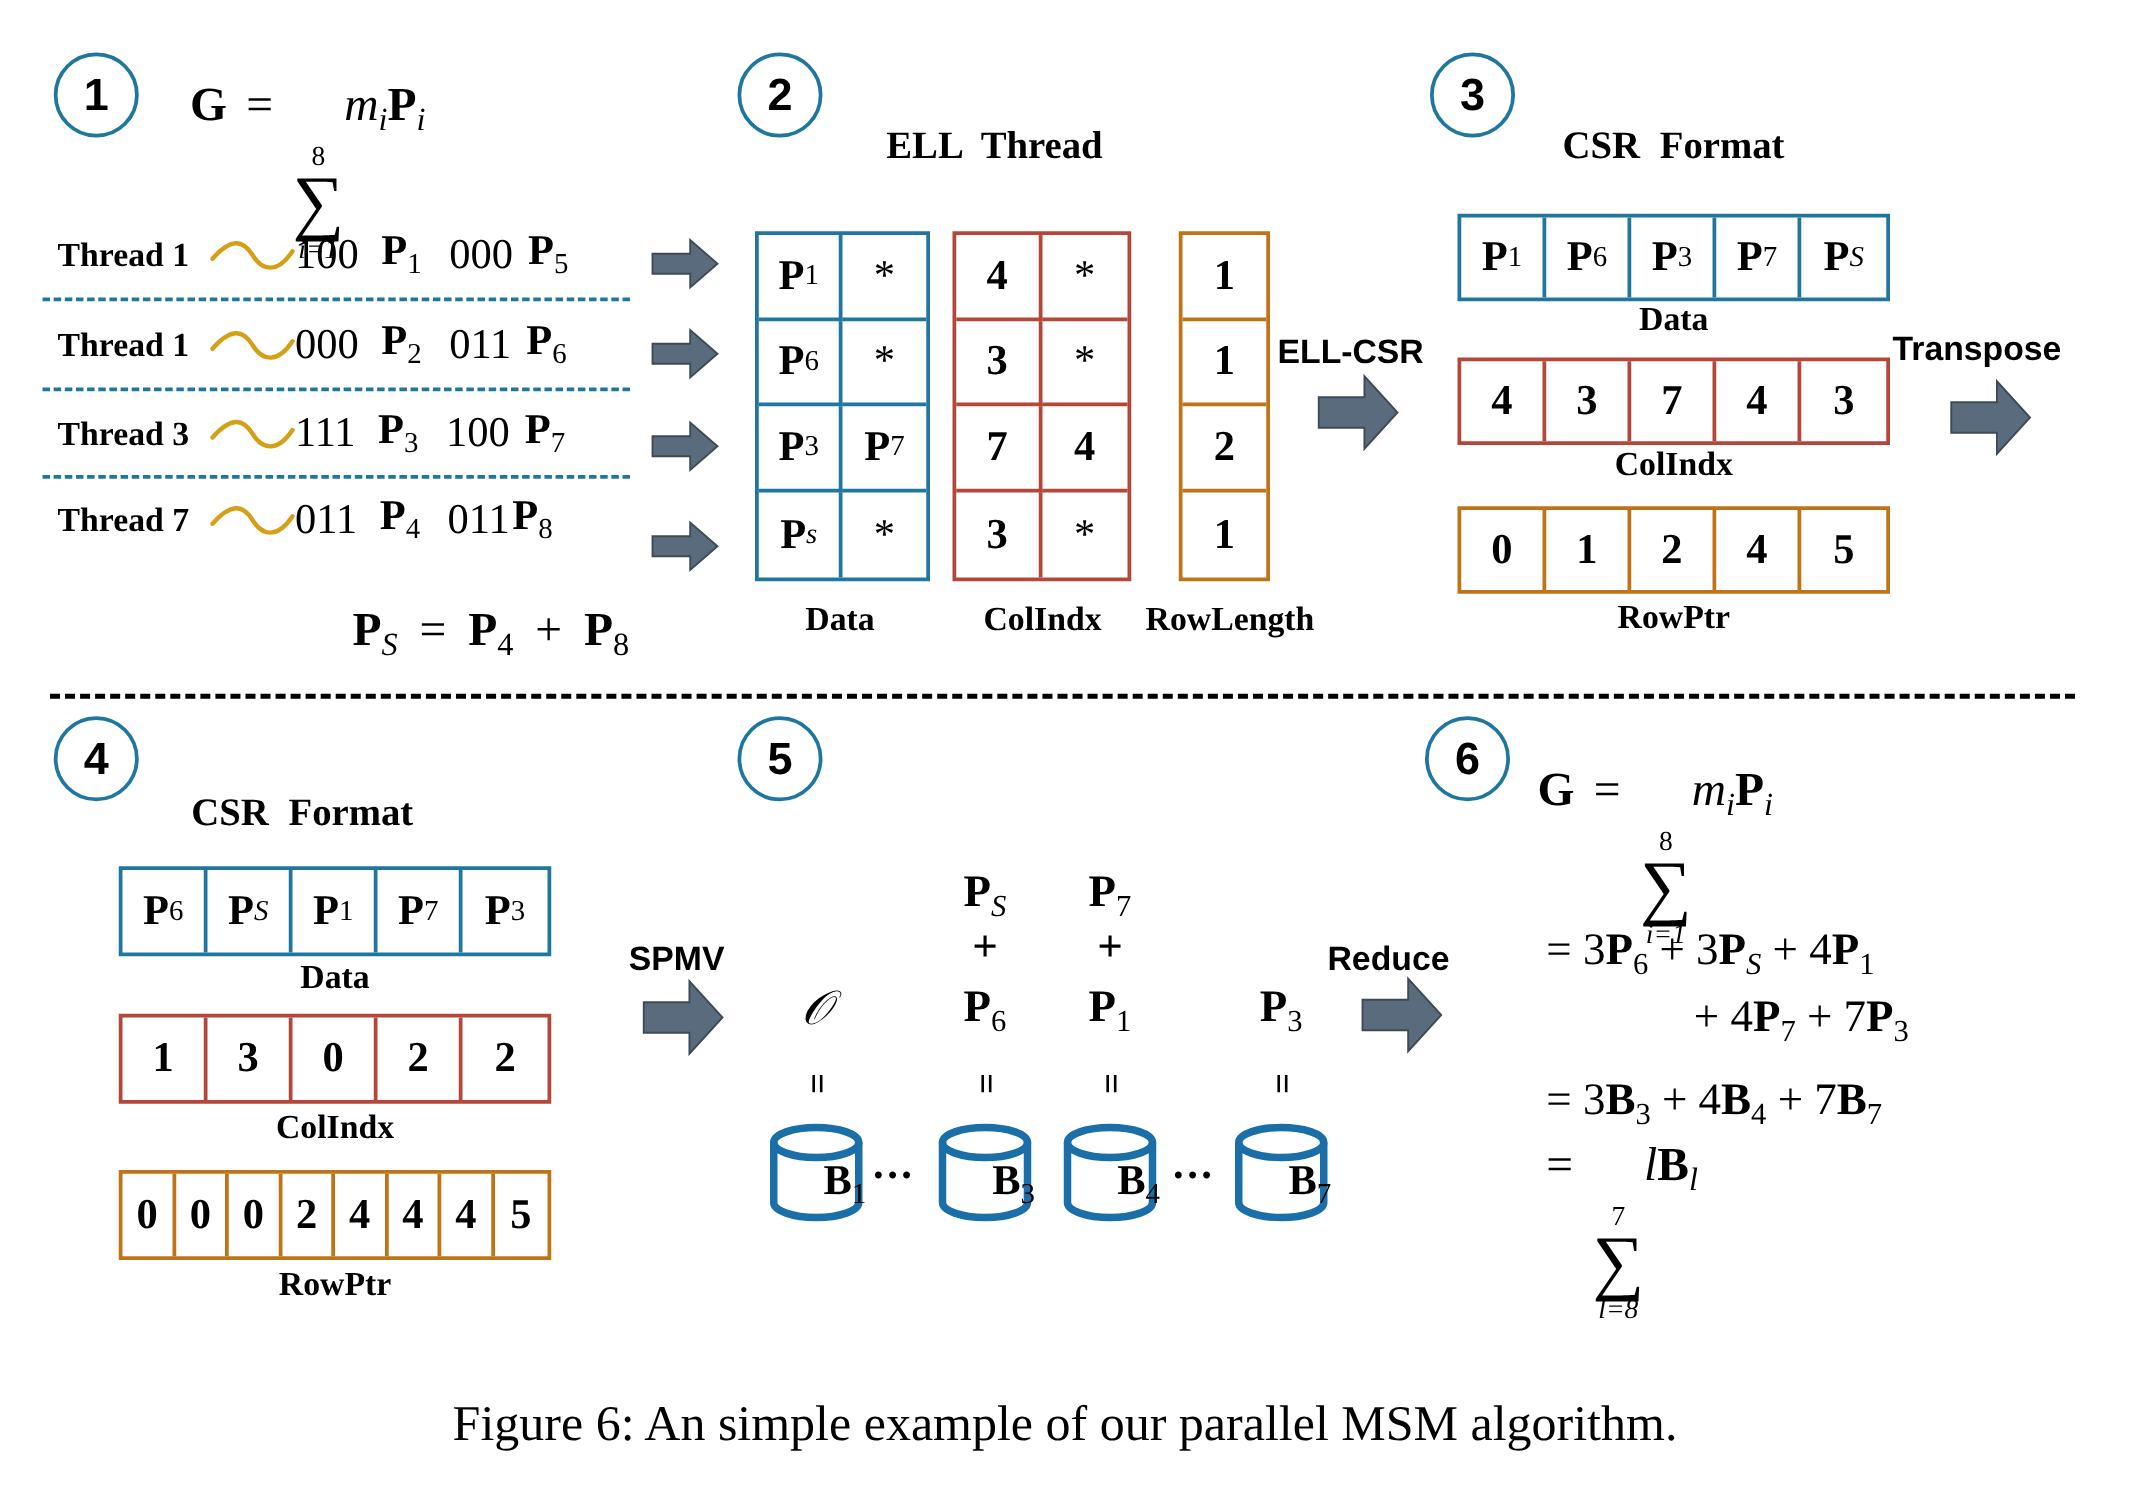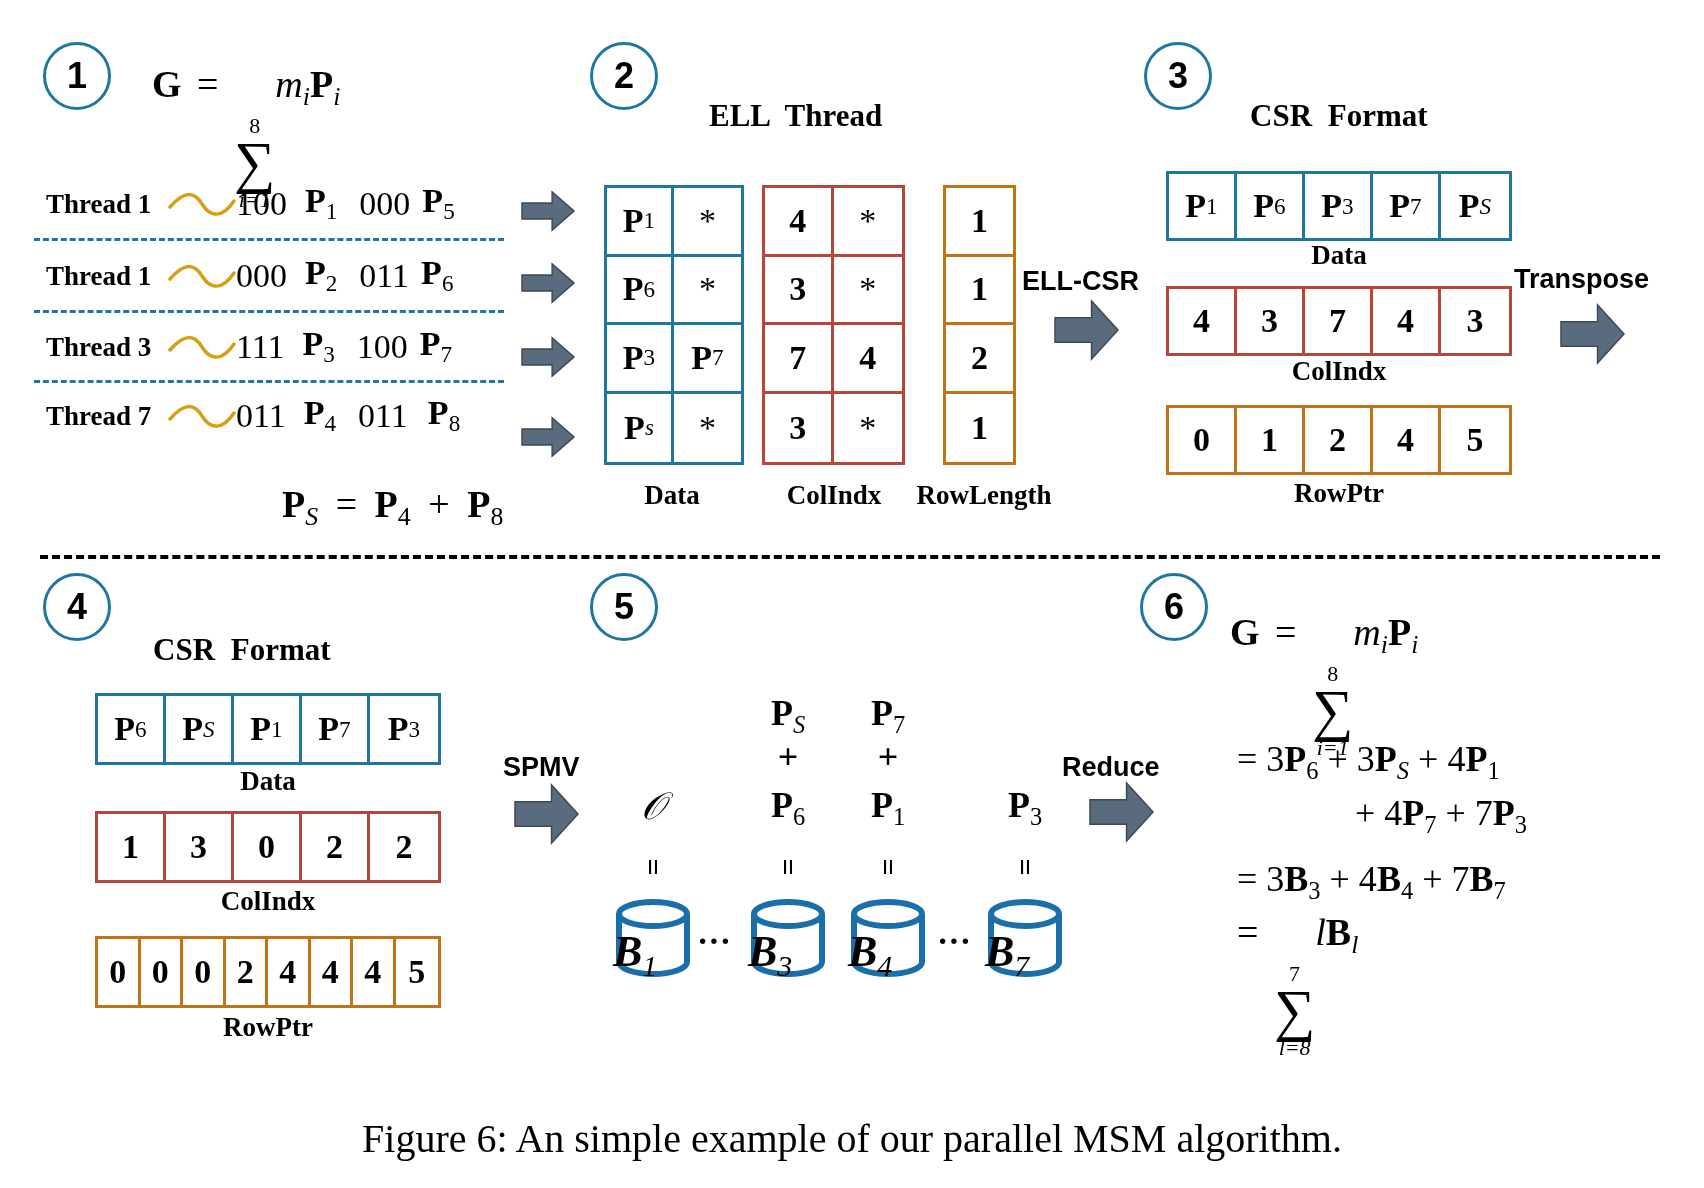--- a/index.html
+++ b/index.html
@@ -29,21 +29,21 @@
   .grid { position:absolute; display:grid; border:3px solid; box-sizing:border-box; }
   .cell { display:flex; align-items:center; justify-content:center; box-sizing:border-box;
           font-size:34px; }
   .cell.num { font-weight:bold; }
   .hdiv { position:absolute; left:40px; width:1620px; top:555px; border-top:4px dashed #000; height:0; }
   .eq { position:absolute; font-size:36px; }
   .caption { position:absolute; left:0; width:1704px; top:1115px; text-align:center; font-size:40px;
              font-family:"Liberation Serif", serif; }
   .bucket { position:absolute; width:80px; height:82px; }
   .bucket svg { position:absolute; left:0; top:0; }
-  .bucket .blabel { position:absolute; left:0; width:80px; top:28px; text-align:left; font-size:44px;font-style:italic; }
+  .bucket .blabel { position:absolute; left:0; width:80px; top:28px; text-align:right; font-size:34px; }
   .stackterm { position:absolute; font-size:36px; transform:translateX(-50%); text-align:center; }
   .sumbox { display:inline-flex; flex-direction:column; align-items:center; vertical-align:middle; line-height:1; }
   .sumbox .lim { font-size:22px; }
   .sumbox .sig { font-size:58px; line-height:0.9; }
 </style>
 </head>
 <body>
 
 <div class="step" style="left:43px;top:42px;">
     <span>1</span>
@@ -110,21 +110,21 @@
     </div>
     <div class="thread" style="top: 396px;">
       <span class="tname">Thread 7</span>
       <svg class="wave" viewBox="0 0 68 30">
         <path d="M2 18 C 16 2, 26 2, 34 15 S 54 30, 66 12" fill="none" stroke="#d4a017" stroke-width="3.5" stroke-linecap="round"></path>
       </svg>
       <span class="bits">011</span>
       <span class="pt"><b>P</b><span class="sub">4</span></span>
       <span class="sp"></span>
       <span class="bits">011</span>
-      <span class="pt" style="margin-left:20px;"><b>P</b><span class="sub">8</span></span>
+      <span class="pt" style="margin-left:2px;"><b>P</b><span class="sub">8</span></span>
     </div>
     <div class="tdash" style="top: 238px;"></div>
     <div class="tdash" style="top: 310px;"></div>
     <div class="tdash" style="top: 380px;"></div>
   </div>
 
 <div class="abs math" style="left:282px;top:482px;font-size:38px;">
   <span class="bP">P</span><span class="subi">S</span>
   <span style="margin:0 8px;">=</span>
   <span class="bP">P</span><span class="sub">4</span>

